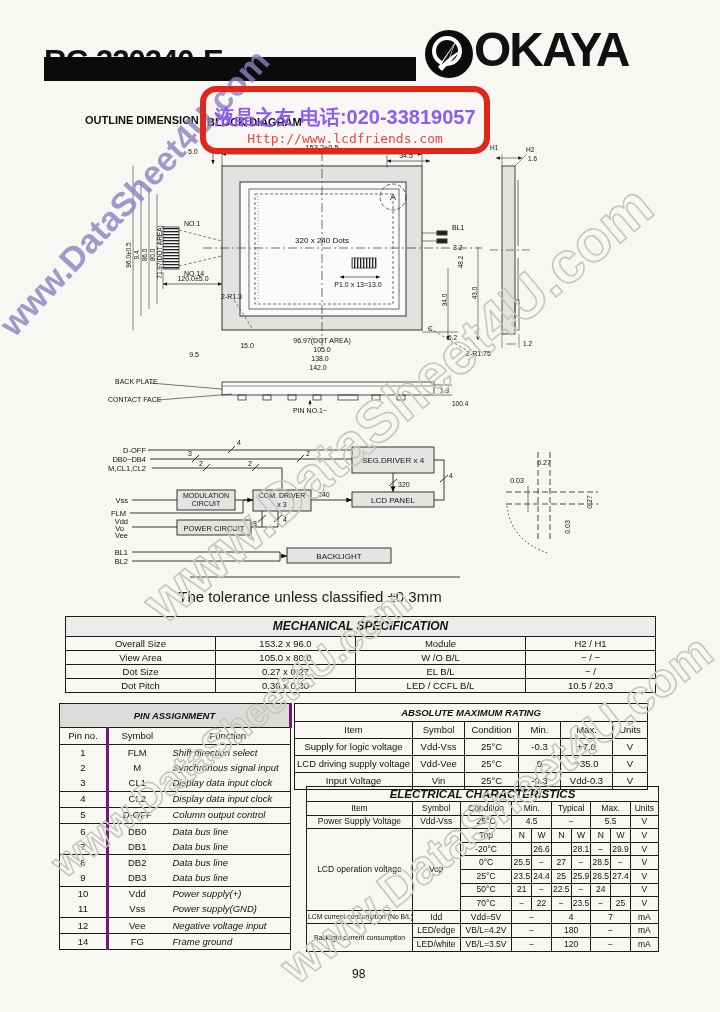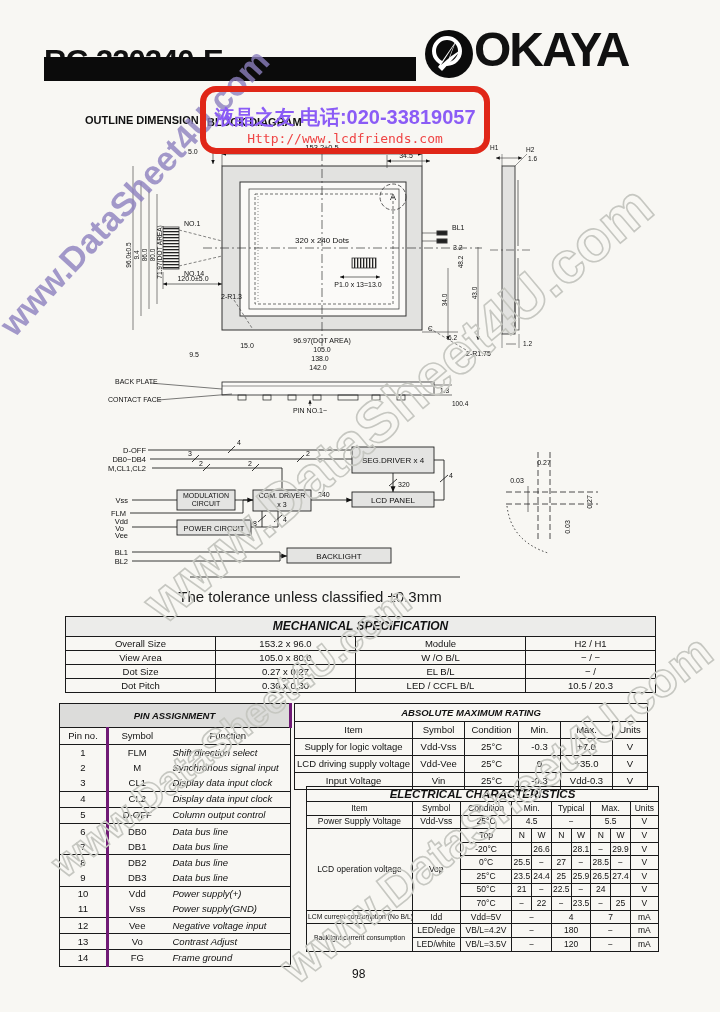--- a/index.html
+++ b/index.html
@@ -415,25 +415,20 @@
             <td>11</td>
             <td>Vss</td>
             <td>Power supply(GND)</td>
           </tr>
           <tr>
             <td>12</td>
             <td>Vee</td>
             <td>Negative voltage input</td>
           </tr>
           <tr>
-            <td>13</td>
-            <td>Vo</td>
-            <td>Contrast Adjust</td>
-          </tr>
-          <tr>
             <td>14</td>
             <td>FG</td>
             <td>Frame ground</td>
           </tr>
         </tbody>
     </table>
   </div>
 
   <div class="abs" id="tbl-abs-wrap">
     <table id="tbl-abs">

